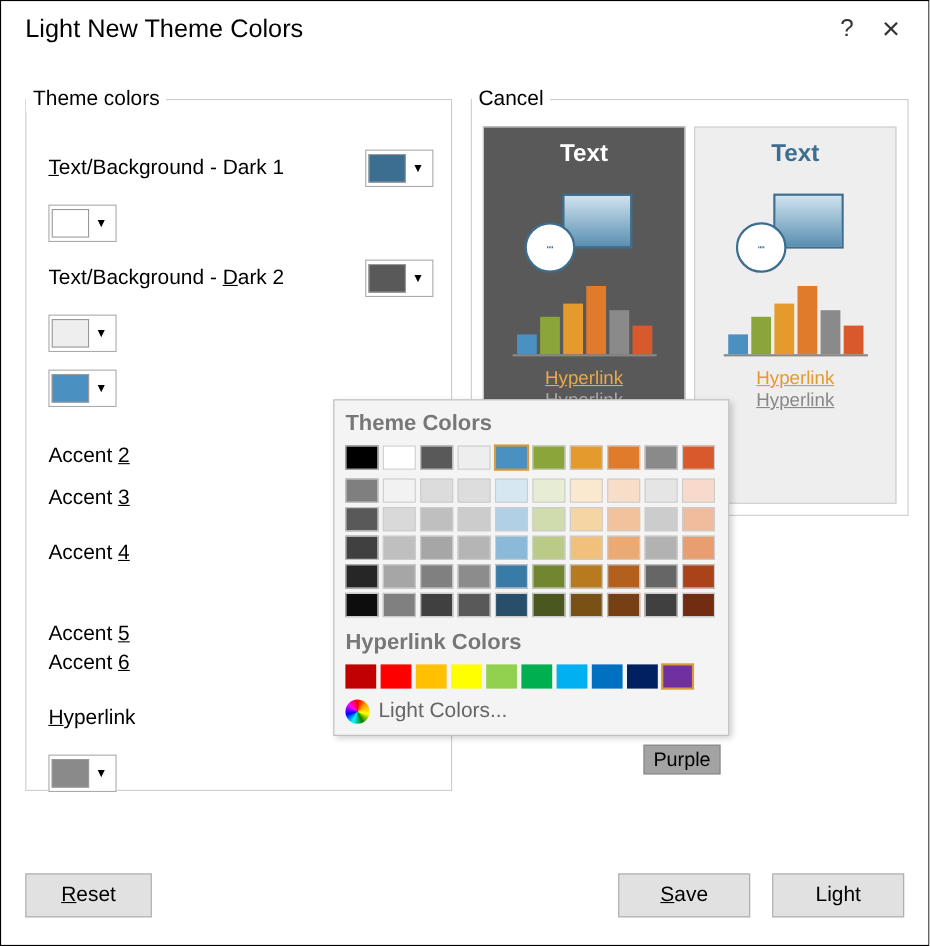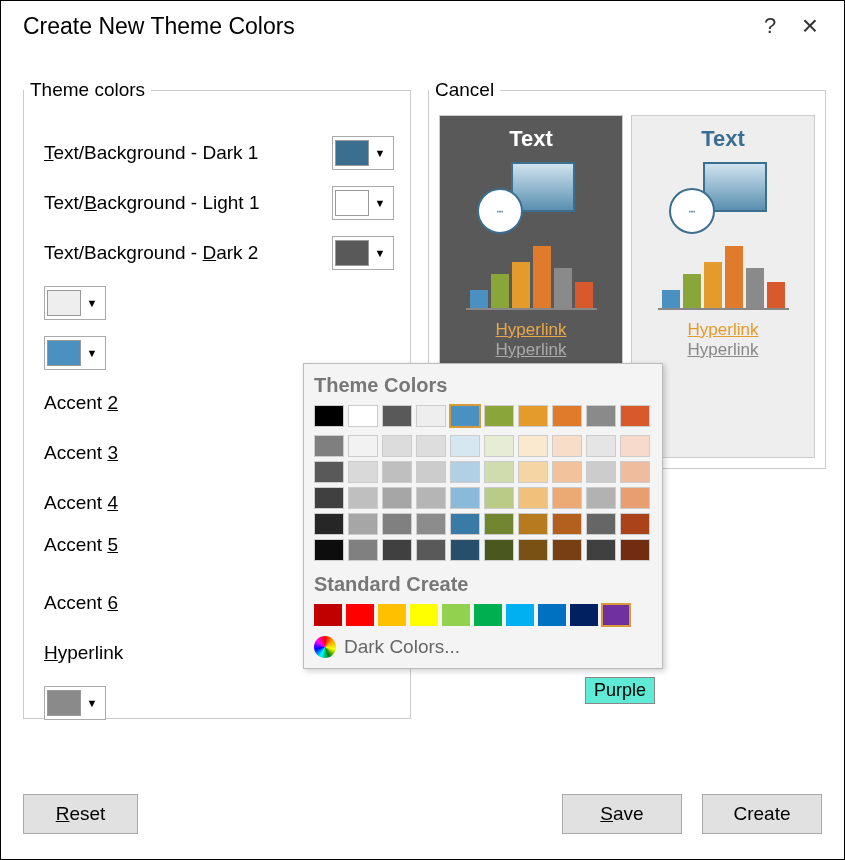--- a/index.html
+++ b/index.html
@@ -24,21 +24,21 @@
 .btn-row { position: absolute; left: 22px; right: 22px; top: 793px; display: flex; }
 .btn { height: 40px; border: 1px solid #aaa; background: #e1e1e1; font-size: 19px; display: flex; align-items: center; justify-content: center; }
 #btn-reset { width: 115px; }
 #btn-save { width: 120px; margin-left: auto; }
 #btn-cancel { width: 120px; margin-left: 20px; }
 
 .sample-inner { position: absolute; left: 10px; top: 14px; right: 10px; bottom: 10px; display: flex; gap: 8px; }
 .sample-half { flex: 1; border: 1px solid #ccc; display: flex; flex-direction: column; align-items: center; padding: 10px 6px 8px 6px; }
 .sh-dark { background: #595959; }
 .sh-light { background: #eee; }
-.sh-title { font-size: 22px; font-weight: bold; margin-bottom: 10px; }
+.sh-title { font-size: 22px; font-weight: bold; margin-bottom: 24px; }
 .sh-dark .sh-title { color: #fff; }
 .sh-light .sh-title { color: #3b6e8f; }
 .sh-shapes { position: relative; width: 120px; height: 70px; }
 .sh-rect { position: absolute; width: 64px; height: 50px; border: 2px solid #3b6e8f; left: 40px; top: 0; background: linear-gradient(#cfe3ef, #5a8fb0); }
 .sh-circle { position: absolute; width: 46px; height: 46px; border: 2px solid #3b6e8f; border-radius: 50%; left: 6px; top: 26px; background: #fff; display:flex; align-items:center; justify-content:center; color:#3b6e8f; font-size:10px;}
 .sh-bars { display: flex; align-items: flex-end; height: 70px; gap: 3px; border-bottom: 2px solid #888; margin-top: 8px; padding: 0 4px;}
 .sh-bars div { width: 18px; }
 .sh-links { margin-top: 10px; font-size: 17px; text-align: center; }
 .hlink { color: #e59a2c; text-decoration: underline; }
 .hlink-dark { color: #eaa84a; }
@@ -48,47 +48,46 @@
 .picker h4 { font-size: 20px; font-weight: bold; color: #777; margin: 2px 0 8px 0; }
 .theme-top-row { display: grid; grid-template-columns: repeat(10, 30px); gap: 4px; margin-bottom: 8px;}
 .cp-cell { width: 30px; height: 22px; border: 1px solid #ccc; }
 .cp-cell.sel { outline: 2px solid #d89b3c; outline-offset: -1px; border: 1px solid #3b82c4; }
 .shade-grid { display: grid; grid-template-columns: repeat(10, 30px); grid-template-rows: repeat(5, 22px); gap: 4px 4px;}
 .std-row { display: grid; grid-template-columns: repeat(10, 28px); gap: 4px; margin-top: 6px;}
 .std-cell { width: 28px; height: 22px; }
 .std-cell.hover { outline: 2px solid #d89b3c; outline-offset: -1px; }
 .more-row { display: flex; align-items: center; gap: 8px; margin-top: 10px; font-size: 19px; color: #666; }
 .color-wheel { width: 22px; height: 22px; border-radius: 50%; background: conic-gradient(red,orange,yellow,green,cyan,blue,magenta,red); }
-.tooltip { position: absolute; border: 1px solid #888; background: #5eead4; font-size: 18px; padding: 2px 8px; }
+.tooltip { position: absolute; border: 1px solid #888; background: #a3a3a3; font-size: 18px; padding: 2px 8px; }
 .cursor { position: absolute; width: 20px; height: 24px; pointer-events: none; }
 .cursor svg { width: 100%; height: 100%; }
 </style>
 </head>
 <body>
 
 <div class="dialog">
 
   <div class="titlebar">
-    <div class="title">Create New Theme Colors</div>
+    <div class="title">Light New Theme Colors</div>
     <div class="tb-icon">?</div>
     <div class="tb-icon" style="font-size:28px;">×</div>
   </div>
 
   <fieldset id="theme-colors" class="tc">
     <legend>Theme colors</legend>
     <div id="slots-host">
         <div class="slot-row" style="top: 32px;">
           <div class="slot-label"><span class="underline-char">T</span>ext/Background - Dark 1</div>
           <div class="swatch-btn">
             <div class="swatch-color" style="background: rgb(59, 110, 143);"></div>
             <div class="swatch-arrow">▼</div>
           </div>
         </div>
         <div class="slot-row" style="top: 82px;">
-          <div class="slot-label">Text/<span class="underline-char">B</span>ackground - Light 1</div>
           <div class="swatch-btn">
             <div class="swatch-color" style="background: rgb(255, 255, 255);"></div>
             <div class="swatch-arrow">▼</div>
           </div>
         </div>
         <div class="slot-row" style="top: 132px;">
           <div class="slot-label">Text/Background - <span class="underline-char">D</span>ark 2</div>
           <div class="swatch-btn">
             <div class="swatch-color" style="background: rgb(89, 89, 89);"></div>
             <div class="swatch-arrow">▼</div>
@@ -99,42 +98,42 @@
             <div class="swatch-color" style="background: rgb(238, 238, 238);"></div>
             <div class="swatch-arrow">▼</div>
           </div>
         </div>
         <div class="slot-row" style="top: 232px;">
           <div class="swatch-btn">
             <div class="swatch-color" style="background: rgb(74, 144, 192);"></div>
             <div class="swatch-arrow">▼</div>
           </div>
         </div>
-        <div class="slot-row" style="top: 282px;">
+        <div class="slot-row" style="top: 294px;">
           <div class="slot-label">Accent <span class="underline-char">2</span></div>
           <div class="swatch-btn" style="visibility: hidden;">
             <div class="swatch-color" style="background: rgb(204, 204, 204);"></div>
             <div class="swatch-arrow">▼</div>
           </div>
         </div>
         <div class="slot-row" style="top: 332px;">
           <div class="slot-label">Accent <span class="underline-char">3</span></div>
           <div class="swatch-btn" style="visibility: hidden;">
             <div class="swatch-color" style="background: rgb(204, 204, 204);"></div>
             <div class="swatch-arrow">▼</div>
           </div>
         </div>
         <div class="slot-row" style="top: 382px;">
           <div class="slot-label">Accent <span class="underline-char">4</span></div>
           <div class="swatch-btn" style="visibility: hidden;">
             <div class="swatch-color" style="background: rgb(204, 204, 204);"></div>
             <div class="swatch-arrow">▼</div>
           </div>
         </div>
-        <div class="slot-row" style="top: 424px;">
+        <div class="slot-row" style="top: 456px;">
           <div class="slot-label">Accent <span class="underline-char">5</span></div>
           <div class="swatch-btn" style="visibility: hidden;">
             <div class="swatch-color" style="background: rgb(204, 204, 204);"></div>
             <div class="swatch-arrow">▼</div>
           </div>
         </div>
         <div class="slot-row" style="top: 482px;">
           <div class="slot-label">Accent <span class="underline-char">6</span></div>
           <div class="swatch-btn" style="visibility: hidden;">
             <div class="swatch-color" style="background: rgb(204, 204, 204);"></div>
@@ -260,36 +259,36 @@
         <div class="cp-cell" style="background: rgb(128, 128, 128);"></div>
         <div class="cp-cell" style="background: rgb(64, 64, 64);"></div>
         <div class="cp-cell" style="background: rgb(89, 89, 89);"></div>
         <div class="cp-cell" style="background: rgb(39, 79, 107);"></div>
         <div class="cp-cell" style="background: rgb(74, 87, 31);"></div>
         <div class="cp-cell" style="background: rgb(122, 81, 20);"></div>
         <div class="cp-cell" style="background: rgb(119, 63, 19);"></div>
         <div class="cp-cell" style="background: rgb(64, 64, 64);"></div>
         <div class="cp-cell" style="background: rgb(113, 44, 17);"></div>
       </div>
-    <h4 style="margin-top:12px;">Standard Create</h4>
+    <h4 style="margin-top:12px;">Hyperlink Colors</h4>
     <div class="std-row" id="std-row">
         <div class="std-cell" style="background: rgb(192, 0, 0);"></div>
         <div class="std-cell" style="background: rgb(255, 0, 0);"></div>
         <div class="std-cell" style="background: rgb(255, 192, 0);"></div>
         <div class="std-cell" style="background: rgb(255, 255, 0);"></div>
         <div class="std-cell" style="background: rgb(146, 208, 80);"></div>
         <div class="std-cell" style="background: rgb(0, 176, 80);"></div>
         <div class="std-cell" style="background: rgb(0, 176, 240);"></div>
         <div class="std-cell" style="background: rgb(0, 112, 192);"></div>
         <div class="std-cell" style="background: rgb(0, 32, 96);"></div>
         <div class="std-cell hover" style="background: rgb(112, 48, 160);"></div>
       </div>
     <div class="more-row">
       <div class="color-wheel"></div>
-      <span>Dark Colors...</span>
+      <span>Light Colors...</span>
     </div>
   </div>
 
   <div class="tooltip" style="left:584px; top:676px;">Purple</div>
 
   <div class="cursor" style="left:592px; top:640px;">
     <svg viewBox="0 0 20 24">
         <path d="M2 2 L2 18 L6 14 L9 21 L12 20 L9 13 L15 13 Z" fill="#fff" stroke="#000" stroke-width="1.5"></path>
       </svg>
   </div>
@@ -297,16 +296,16 @@
 
   <div class="btn-row">
     <div class="btn" id="btn-reset">
         <span class="underline-char">R</span>
         <span>eset</span>
       </div>
     <div class="btn" id="btn-save">
         <span class="underline-char">S</span>
         <span>ave</span>
       </div>
-    <div class="btn" id="btn-cancel">Create</div>
+    <div class="btn" id="btn-cancel">Light</div>
   </div>
 
 </div>
 
 </body></html>

